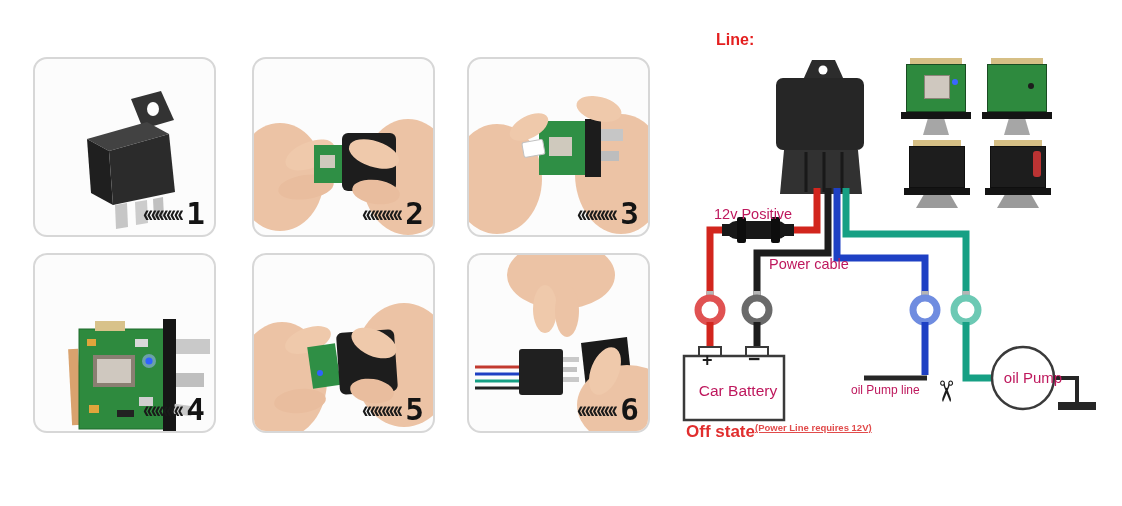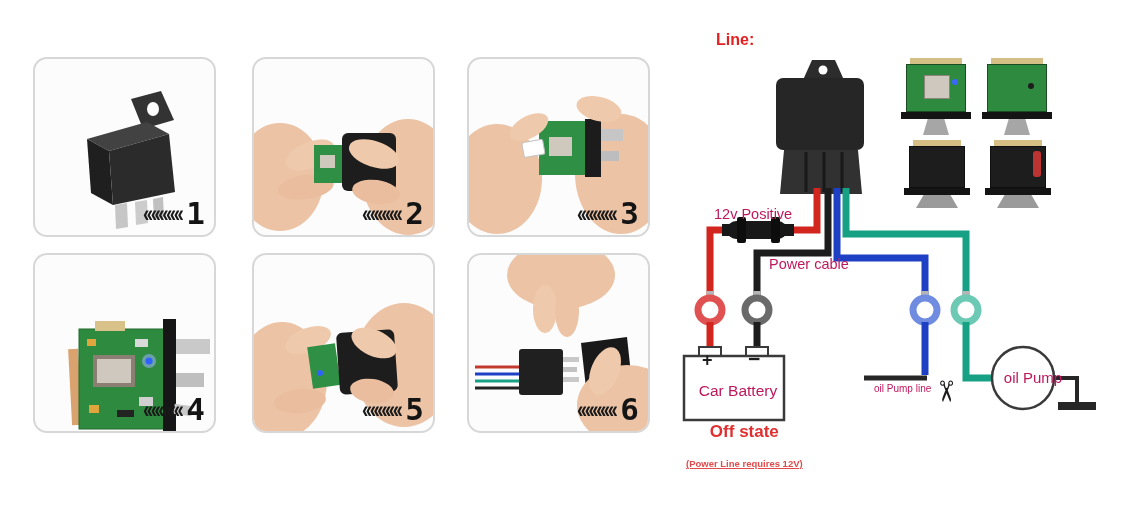--- a/index.html
+++ b/index.html
@@ -14,21 +14,21 @@
                  transform:scaleY(1.25);color:#1a1a1a;}
   .stepnum .digit{font-family:"DejaVu Sans Mono",monospace;font-weight:bold;font-size:31px;
                   line-height:1;color:#141414;}
   
   .note-row{position:absolute;left:716px;top:31px;display:flex;align-items:baseline;gap:5px;white-space:nowrap;}
   .note-label{color:#e41f1f;font-size:16px;font-weight:bold;}
   .note-text{color:#e84242;font-size:11.5px;font-weight:bold;}
   
   .dlabel{position:absolute;color:#be185d;font-size:14.5px;font-weight:500;white-space:nowrap;}
   .sign{position:absolute;color:#1d1d1d;font-weight:bold;}
-  .offrow{position:absolute;left:686px;top:422px;display:flex;align-items:center;gap:16px;white-space:nowrap;flex-direction:column;}
+  .offrow{position:absolute;left:686px;top:422px;display:flex;align-items:flex-start;gap:0;white-space:nowrap;}
   .off-main{color:#e12e2e;font-size:17px;font-weight:bold;}
   .off-sub{color:#e14b4b;font-size:9.5px;font-weight:bold;text-decoration:underline;}
   .rednotes{position:absolute;left:857px;top:404px;color:#e03030;font-size:13.5px;
             font-weight:bold;font-style:italic;line-height:22.5px;white-space:nowrap;}
   .scissors{position:absolute;left:933px;top:377px;font-size:29px;color:#1c1c1c;
             transform:rotate(90deg);line-height:1;}
   
   .modules{position:absolute;left:898px;top:55px;width:180px;height:152px;}
   .module{position:absolute;}
   .m-top{height:6px;background:#d6bf85;margin:0 7px;}
@@ -260,17 +260,17 @@
 
   <div class="dlabel" style="left:714px;top:206px;">12v Positive</div>
   <div class="dlabel" style="left:761px;top:256px;margin-left:8px;">Power cable</div>
   <span class="sign" style="left:702px;top:350px;font-size:18px;">+</span>
   <span class="sign" style="left:748px;top:347px;font-size:21px;">−</span>
   <div class="dlabel" style="left:684px;top:382px;width:108px;text-align:center;font-size:15.5px;">Car Battery</div>
   <div class="offrow">
     <span class="off-main">Off state</span>
     <span class="off-sub">(Power Line requires 12V)</span>
   </div>
-  <div class="dlabel" style="left:874px;top:383px;font-size:10px;">oil Pump line</div>
+  <div class="dlabel" style="left:851px;top:383px;font-size:12px;">oil Pump line</div>
   <span class="scissors">✂</span>
   <div class="dlabel" style="left:992px;top:369px;width:82px;text-align:center;font-size:15px;">oil Pump</div>
 
 </div>
 
 </body></html>

